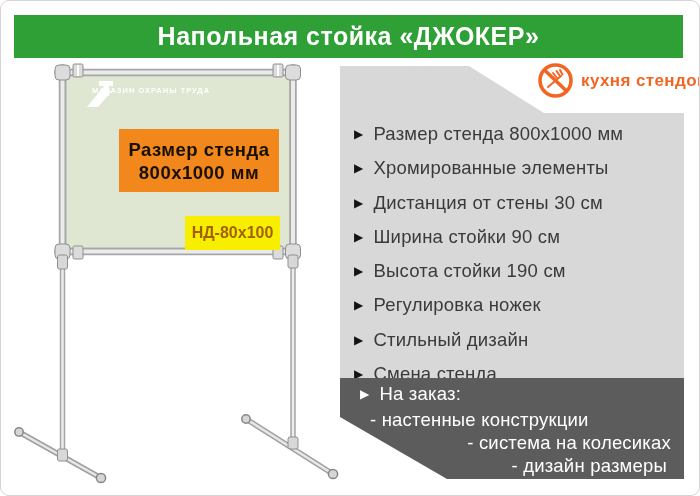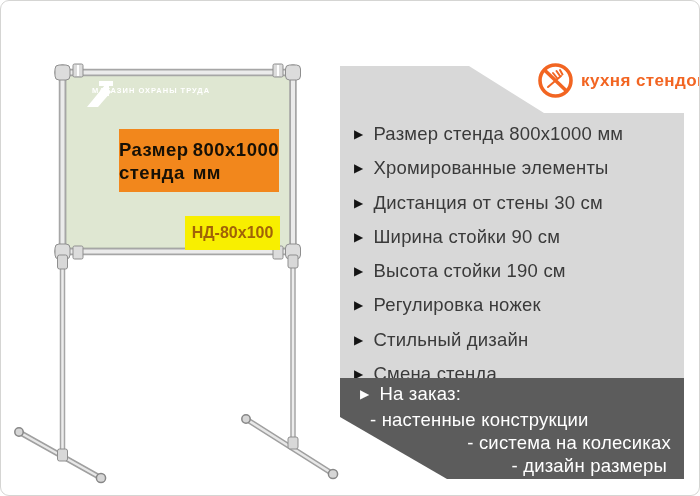--- a/index.html
+++ b/index.html
@@ -41,21 +41,21 @@
   }
   .shop-logo-text{
     margin:5px 0 0 7px;
     color:#fff;font-size:7.5px;font-weight:bold;letter-spacing:1px;
     white-space:nowrap;
   }
   .size-box{
     position:absolute;left:110px;top:73px;
     width:160px;height:63px;
     background:var(--size-box-orange);
-    display:flex;flex-direction:row;align-items:center;justify-content:center;
+    display:flex;flex-direction:column;align-items:center;justify-content:center;
     color:#161006;font-weight:bold;font-size:18.5px;line-height:23px;
     letter-spacing:.5px;
   }
   .model-tag{
     position:absolute;left:176px;top:160px;
     width:95px;height:34px;
     background:var(--model-yellow);
     display:flex;align-items:center;justify-content:center;
     color:#a16207;font-weight:bold;font-size:16px;
   }
@@ -100,20 +100,23 @@
   .ol-1{padding-left:20px;}
   .ol-2{padding-left:30px;}
   .ol-3{text-align:right;padding-right:13px;}
   .ol-4{text-align:right;padding-right:17px;}
 </style>
 </head>
 <body>
 
 <div class="poster">
 
+  <div class="header-banner">
+    <span>Напольная стойка «ДЖОКЕР»</span>
+  </div>
 
   <div class="stand">
     <svg width="345" height="440" viewBox="0 0 345 440">
 
       <rect x="57" y="19" width="224" height="173" fill="#dfe7d2" stroke="#c3ccb6" stroke-width="1"></rect>
 
       <g stroke-linecap="round">
         <line x1="49" y1="16.5" x2="288" y2="16.5" stroke="#a6a6a6" stroke-width="7.5"></line>
         <line x1="49" y1="16.5" x2="288" y2="16.5" stroke="#ebebeb" stroke-width="4"></line>
         <line x1="49" y1="195.5" x2="288" y2="195.5" stroke="#a6a6a6" stroke-width="7.5"></line>

